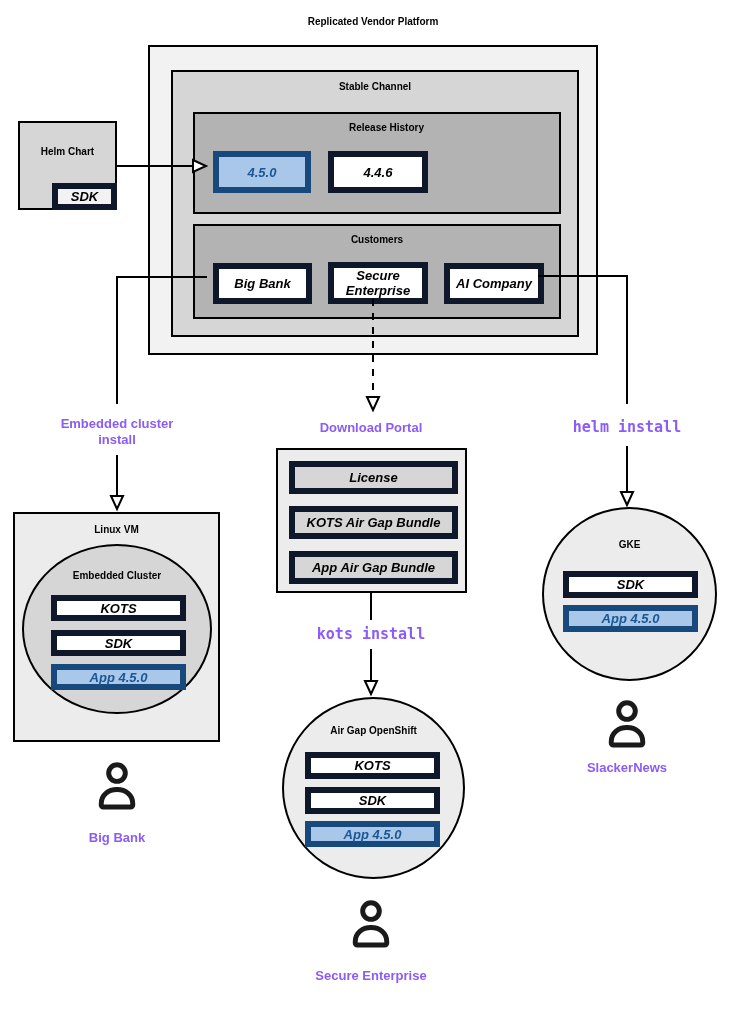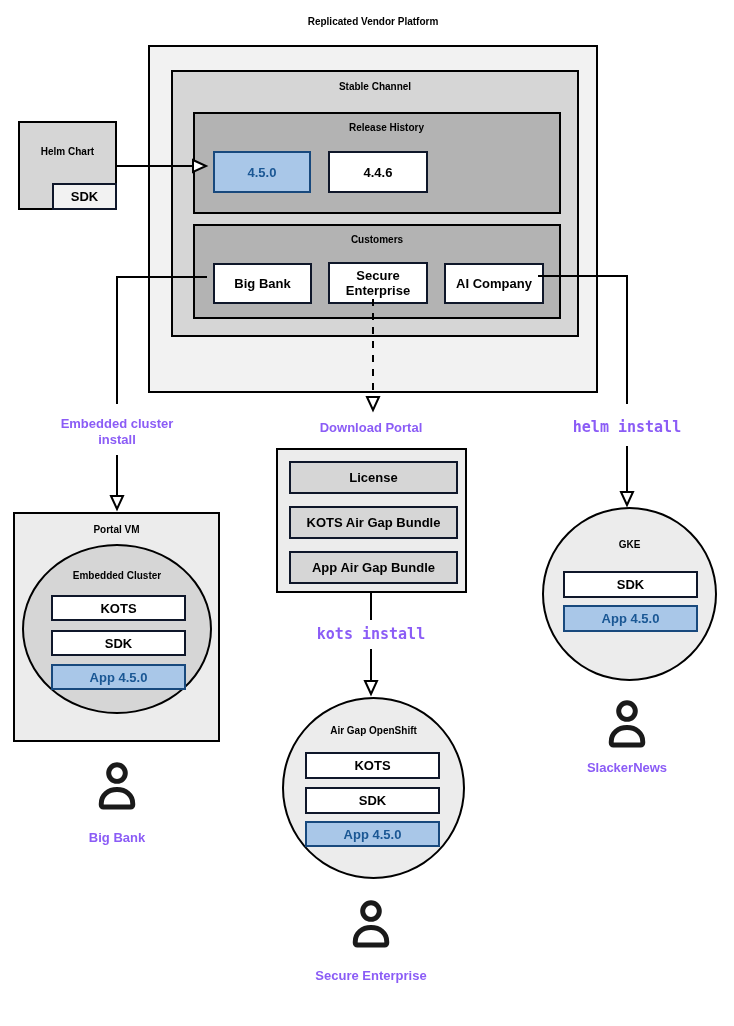--- a/index.html
+++ b/index.html
@@ -3,22 +3,22 @@
 <meta charset="utf-8">
 <style>
   html,body { margin:0; padding:0; background:#fff; }
   .canvas {
     position:relative; width:734px; height:1026px; background:#ffffff;
     font-family:"Liberation Sans", sans-serif; overflow:hidden;
   }
   .abs { position:absolute; box-sizing:border-box; }
   .node {
     position:absolute; box-sizing:border-box;
-    border:2px solid #0f172a; display:flex; align-items:center; justify-content:center;
-    text-align:center; font-weight:bold; font-size:13px; line-height:15px; color:#000;
+    border:6px solid #0f172a; display:flex; align-items:center; justify-content:center;
+    text-align:center; font-weight:bold; font-size:13px; line-height:15px; color:#000;font-style:italic;
   }
   .fill-lightest { background:#f2f2f2; }
   .fill-light    { background:#d6d6d6; }
   .fill-mid      { background:#b3b3b3; }
   .fill-pale     { background:#ececec; }
   .fill-white    { background:#ffffff; }
   .blue {
     background:#a9c7e8; border-color:#18497d; color:#1a5794;
   }
   .circle { border-radius:50%; border:2px solid #000; }
@@ -37,21 +37,21 @@
   .overlay { position:absolute; left:0; top:0; width:734px; height:1026px; pointer-events:none; z-index:10; }
   .usericon { position:absolute; }
 </style>
 </head>
 <body>
 
 <div class="canvas">
 
   <div class="container-label" style="left:148px; width:450px; top:16px;">Replicated Vendor Platform</div>
 
-  <div class="abs fill-lightest" style="left:148px; top:45px; width:450px; height:348px; border:2px solid #000;">
+  <div class="abs fill-lightest" style="left:148px; top:45px; width:450px; height:310px; border:2px solid #000;">
 
     <div class="abs fill-light" style="left:21px; top:23px; width:408px; height:267px; border:2px solid #000;">
       <div class="container-label" style="top:9px;">Stable Channel</div>
 
       <div class="abs fill-mid" style="left:20px; top:40px; width:368px; height:102px; border:2px solid #000;">
         <div class="container-label" style="top:8px;margin-left:19px;">Release History</div>
         <div class="node blue" style="left:18px; top:37px; width:98px; height:42px;">4.5.0</div>
         <div class="node fill-white" style="left:133px; top:37px; width:100px; height:42px;">4.4.6</div>
       </div>
 
@@ -65,21 +65,21 @@
   </div>
 
   <div class="abs fill-light" style="left:18px; top:121px; width:99px; height:89px; border:2px solid #000;">
     <div class="container-label" style="top:23px;">Helm Chart</div>
     <div class="node fill-lightest" style="left:32px; top:60px; width:65px; height:27px;">SDK</div>
   </div>
 
   <div class="edge-label" style="left:57px; top:416px; width:120px;">Embedded cluster install</div>
 
   <div class="abs fill-pale" style="left:13px; top:512px; width:207px; height:230px; border:2px solid #000;">
-    <div class="container-label" style="top:10px;">Portal VM</div>
+    <div class="container-label" style="top:10px;">Linux VM</div>
     <div class="abs fill-light circle" style="left:7px; top:30px; width:190px; height:170px;">
       <div class="container-label" style="top:24px;">Embedded Cluster</div>
       <div class="node fill-white" style="left:27px; top:49px; width:135px; height:26px;">KOTS</div>
       <div class="node fill-white" style="left:27px; top:84px; width:135px; height:26px;">SDK</div>
       <div class="node blue" style="left:27px; top:118px; width:135px; height:26px;">App 4.5.0</div>
     </div>
   </div>
 
   <div class="usericon" style="left:90px; top:758px;">
     <svg width="54" height="58" viewBox="0 0 24 25">

